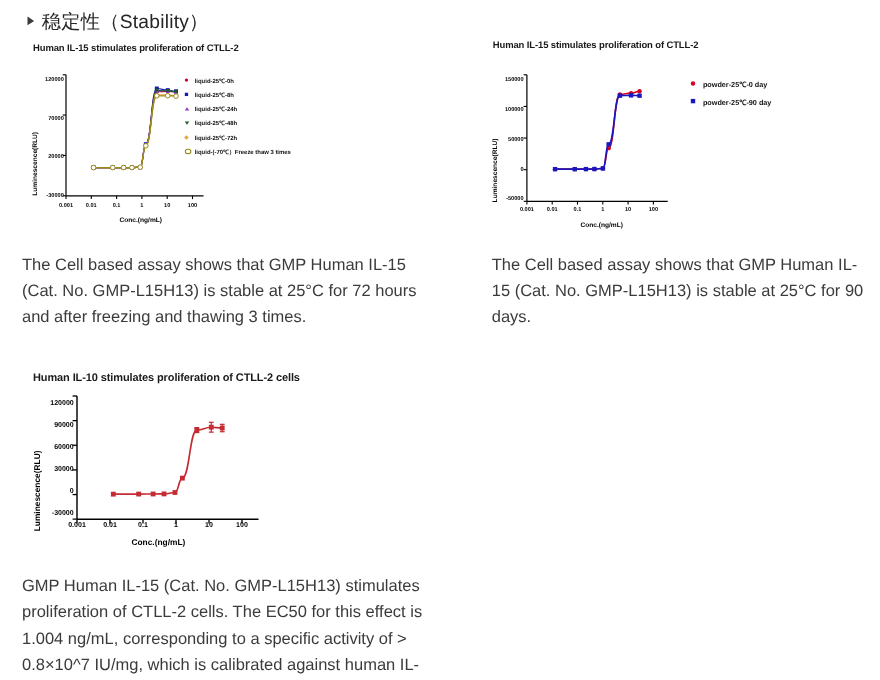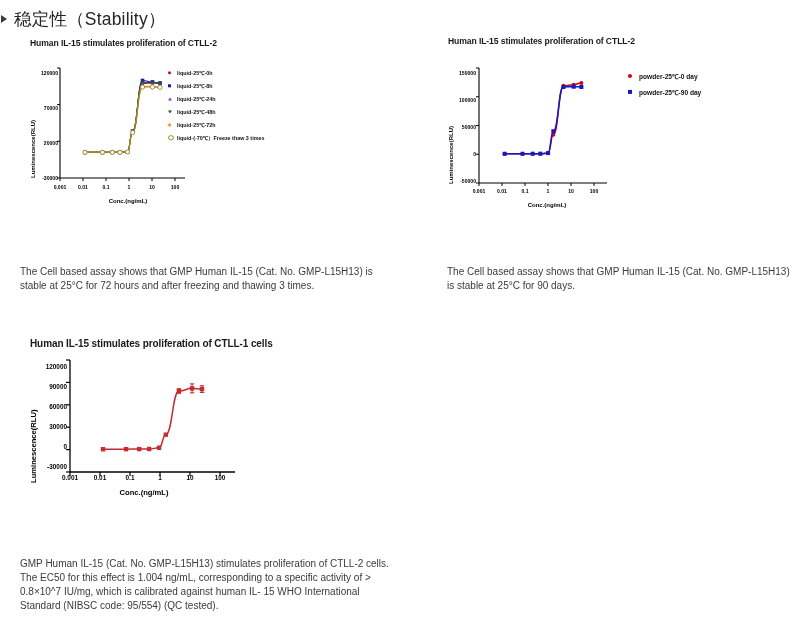--- a/index.html
+++ b/index.html
@@ -13,26 +13,26 @@
   
   .heading{position:absolute;display:flex;align-items:center;gap:7px;}
   .bullet{
     width:0;height:0;border-left:6px solid #3a3a3a;
     border-top:4px solid transparent;border-bottom:4px solid transparent;
     display:inline-block;
   }
   .heading-text{
     font-size:17.5px;color:#262626;letter-spacing:.2px;white-space:nowrap;
   }
-  #heading-stability{left:1px;top:7px;}
+  #heading-stability{left:25px;top:7px;}
   #heading-bioactivity{left:7px;top:301px;}
 
   
   .para{
-    position:absolute;font-size:10px;line-height:14px;color:#3b3b3b;margin-top:36px;
+    position:absolute;font-size:15px;line-height:24px;color:#3b3b3b;
   }
   #para-stability{left:20px;top:229px;width:365px;}
   #para-powder{left:447px;top:229px;width:345px;}
   #para-bioactivity{left:20px;top:521px;width:370px;}
 
   
   .chart{position:absolute;}
   .chart-title{
     position:absolute;font-size:8.6px;font-weight:bold;color:#1a1a1a;
     white-space:nowrap;letter-spacing:-.1px;
@@ -278,21 +278,21 @@
         <span class="legend-label">powder-25℃-90 day</span>
       </div>
     </div>
   </div>
 
   <div class="para" id="para-stability">The Cell based assay shows that GMP Human IL-15 (Cat. No. GMP-L15H13) is stable at 25°C for 72 hours and after freezing and thawing 3 times.</div>
   <div class="para" id="para-powder">The Cell based assay shows that GMP Human IL-15 (Cat. No. GMP-L15H13) is stable at 25°C for 90 days.</div>
 
 
   <div class="chart c3" id="chart3" style="left:26px;top:338px;width:270px;height:170px;">
-    <div class="chart-title c3-title" style="left:4px;top:0;">Human IL-15 stimulates proliferation of CTLL-1 cells</div>
+    <div class="chart-title c3-title" style="left:4px;top:0;">Human IL-10 stimulates proliferation of CTLL-2 cells</div>
 
     <div class="axis-title-y" style="left:3px;top:145px;">Luminescence(RLU)</div>
     <div class="axis-title-x" style="left:48px;top:150px;width:140px;">Conc.(ng/mL)</div>
 
     <div class="ytick-label" style="left:6px;top:125px;width:35px;">-30000</div>
     <div class="ytick-label" style="left:6px;top:105px;width:35px;">0</div>
     <div class="ytick-label" style="left:6px;top:85px;width:35px;">30000</div>
     <div class="ytick-label" style="left:6px;top:65px;width:35px;">60000</div>
     <div class="ytick-label" style="left:6px;top:45px;width:35px;">90000</div>
     <div class="ytick-label" style="left:6px;top:25px;width:35px;">120000</div>

